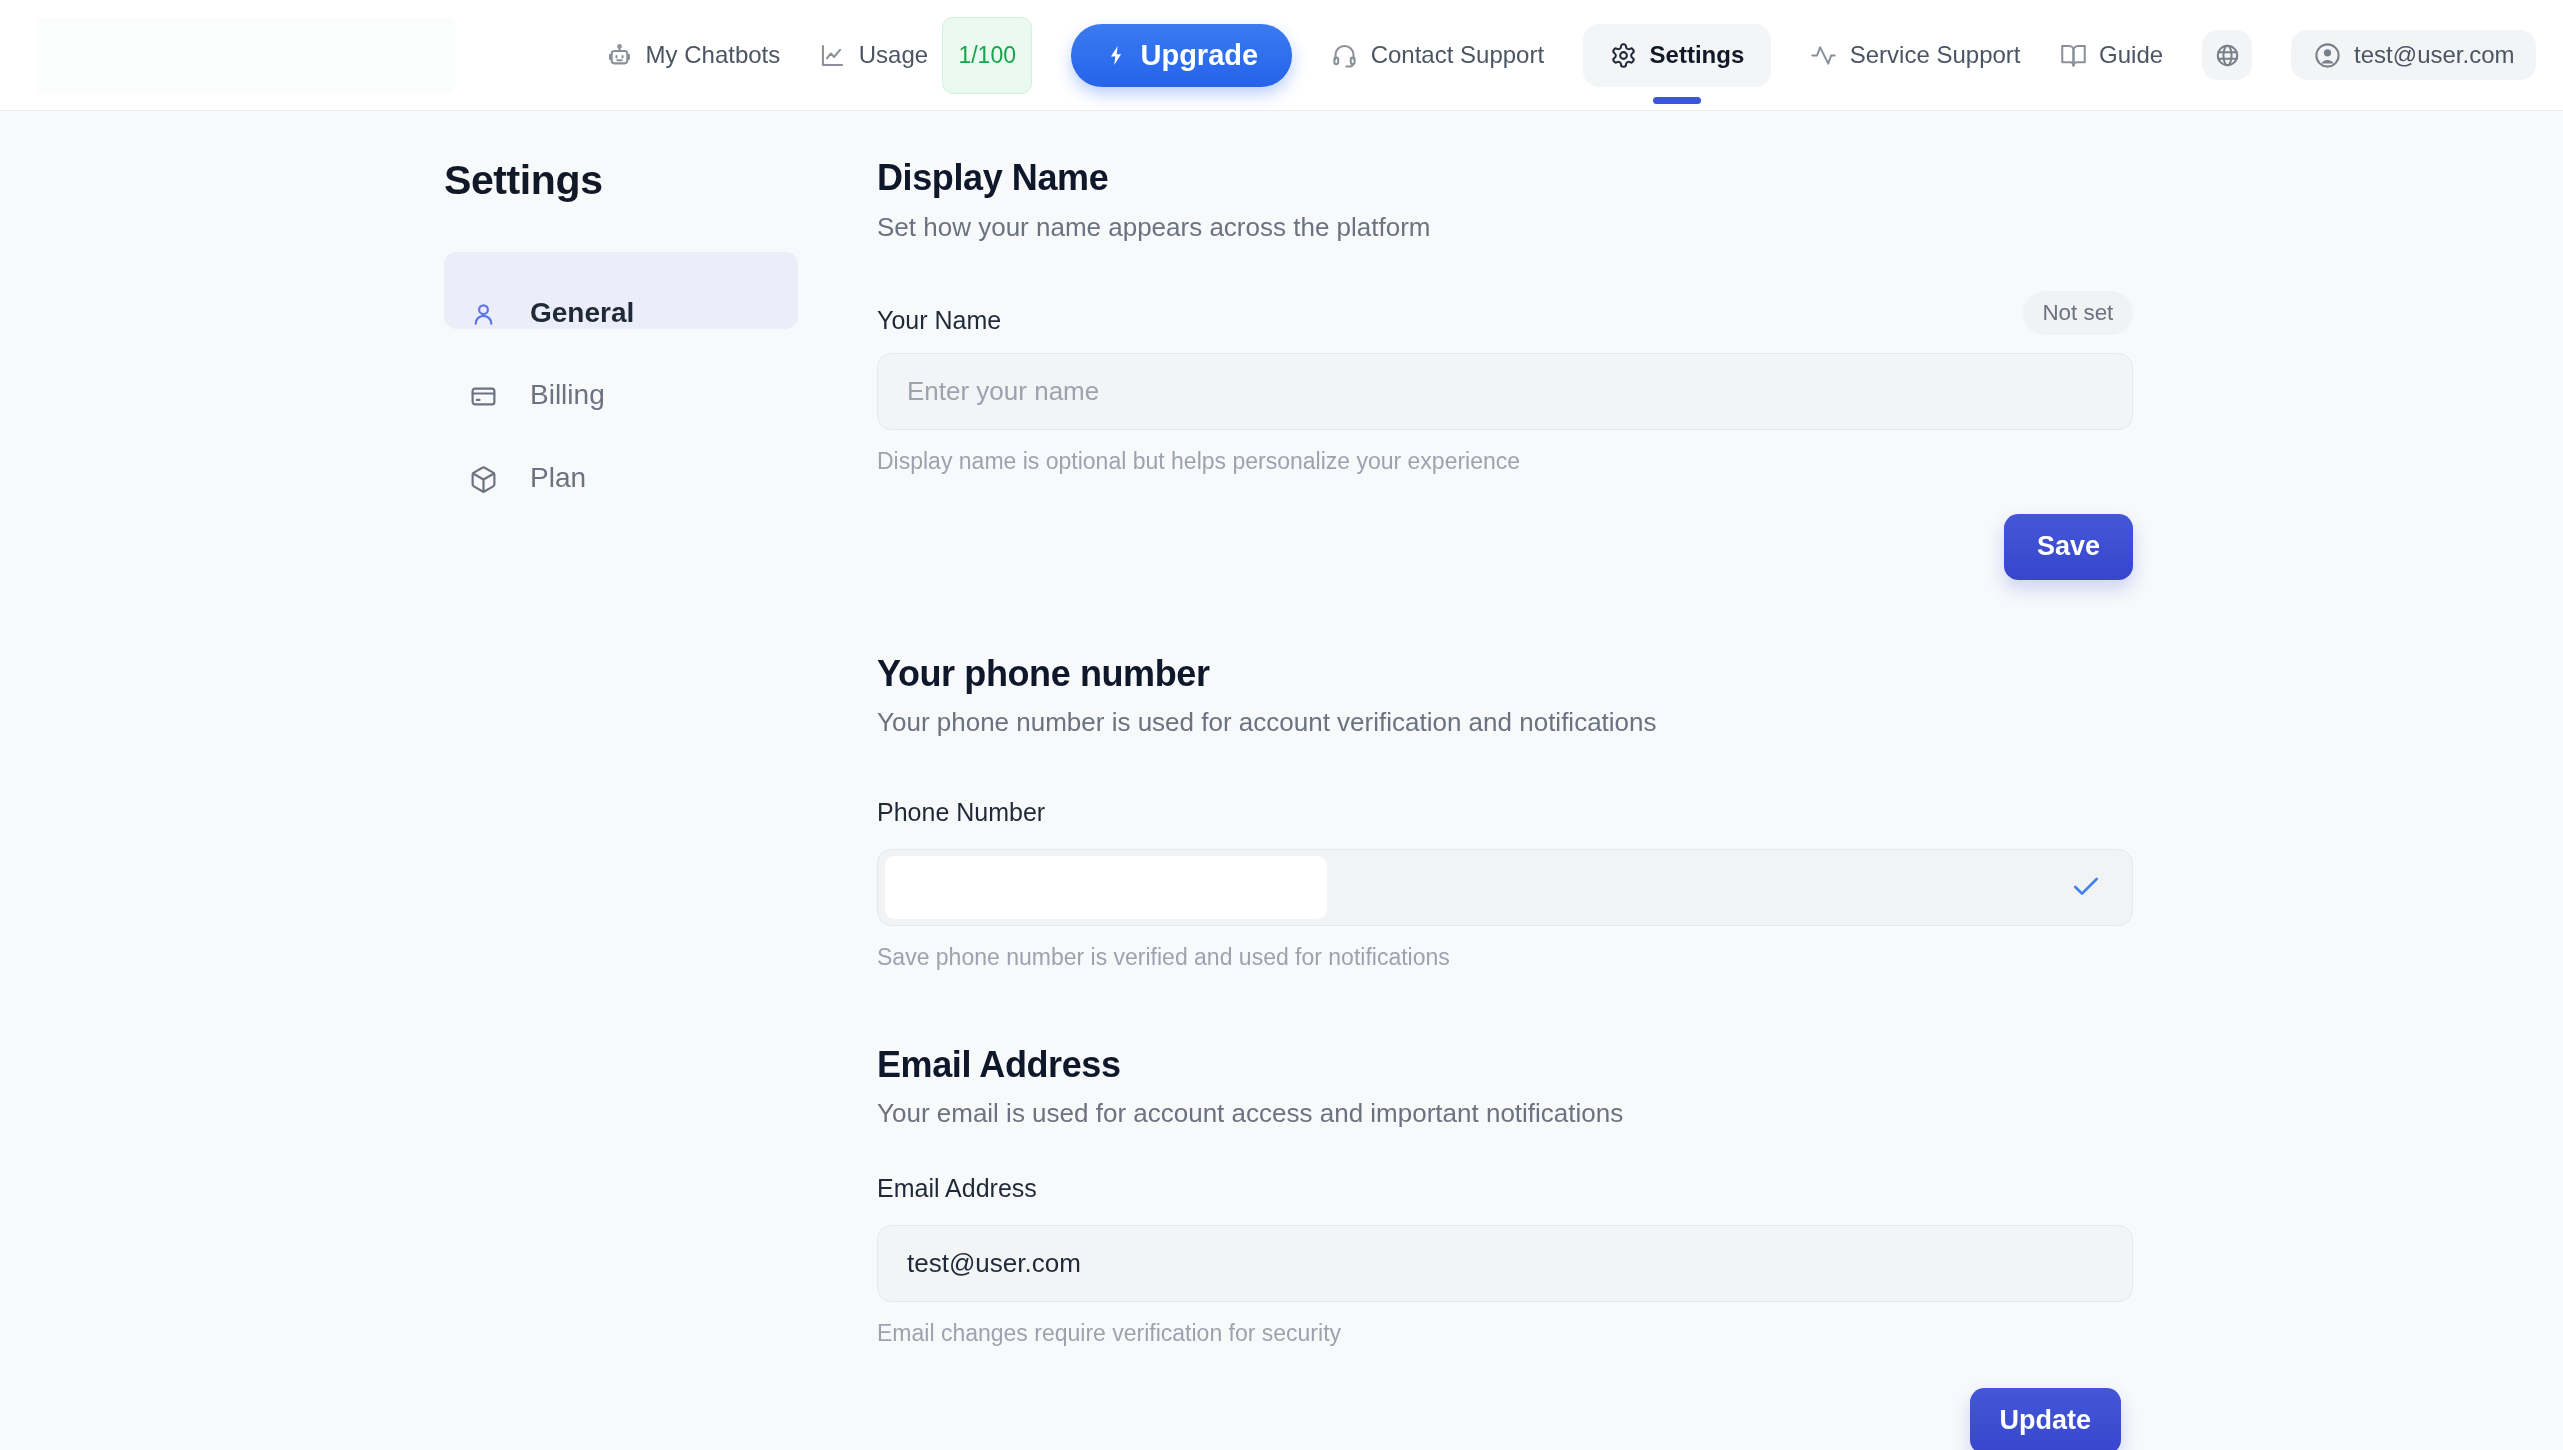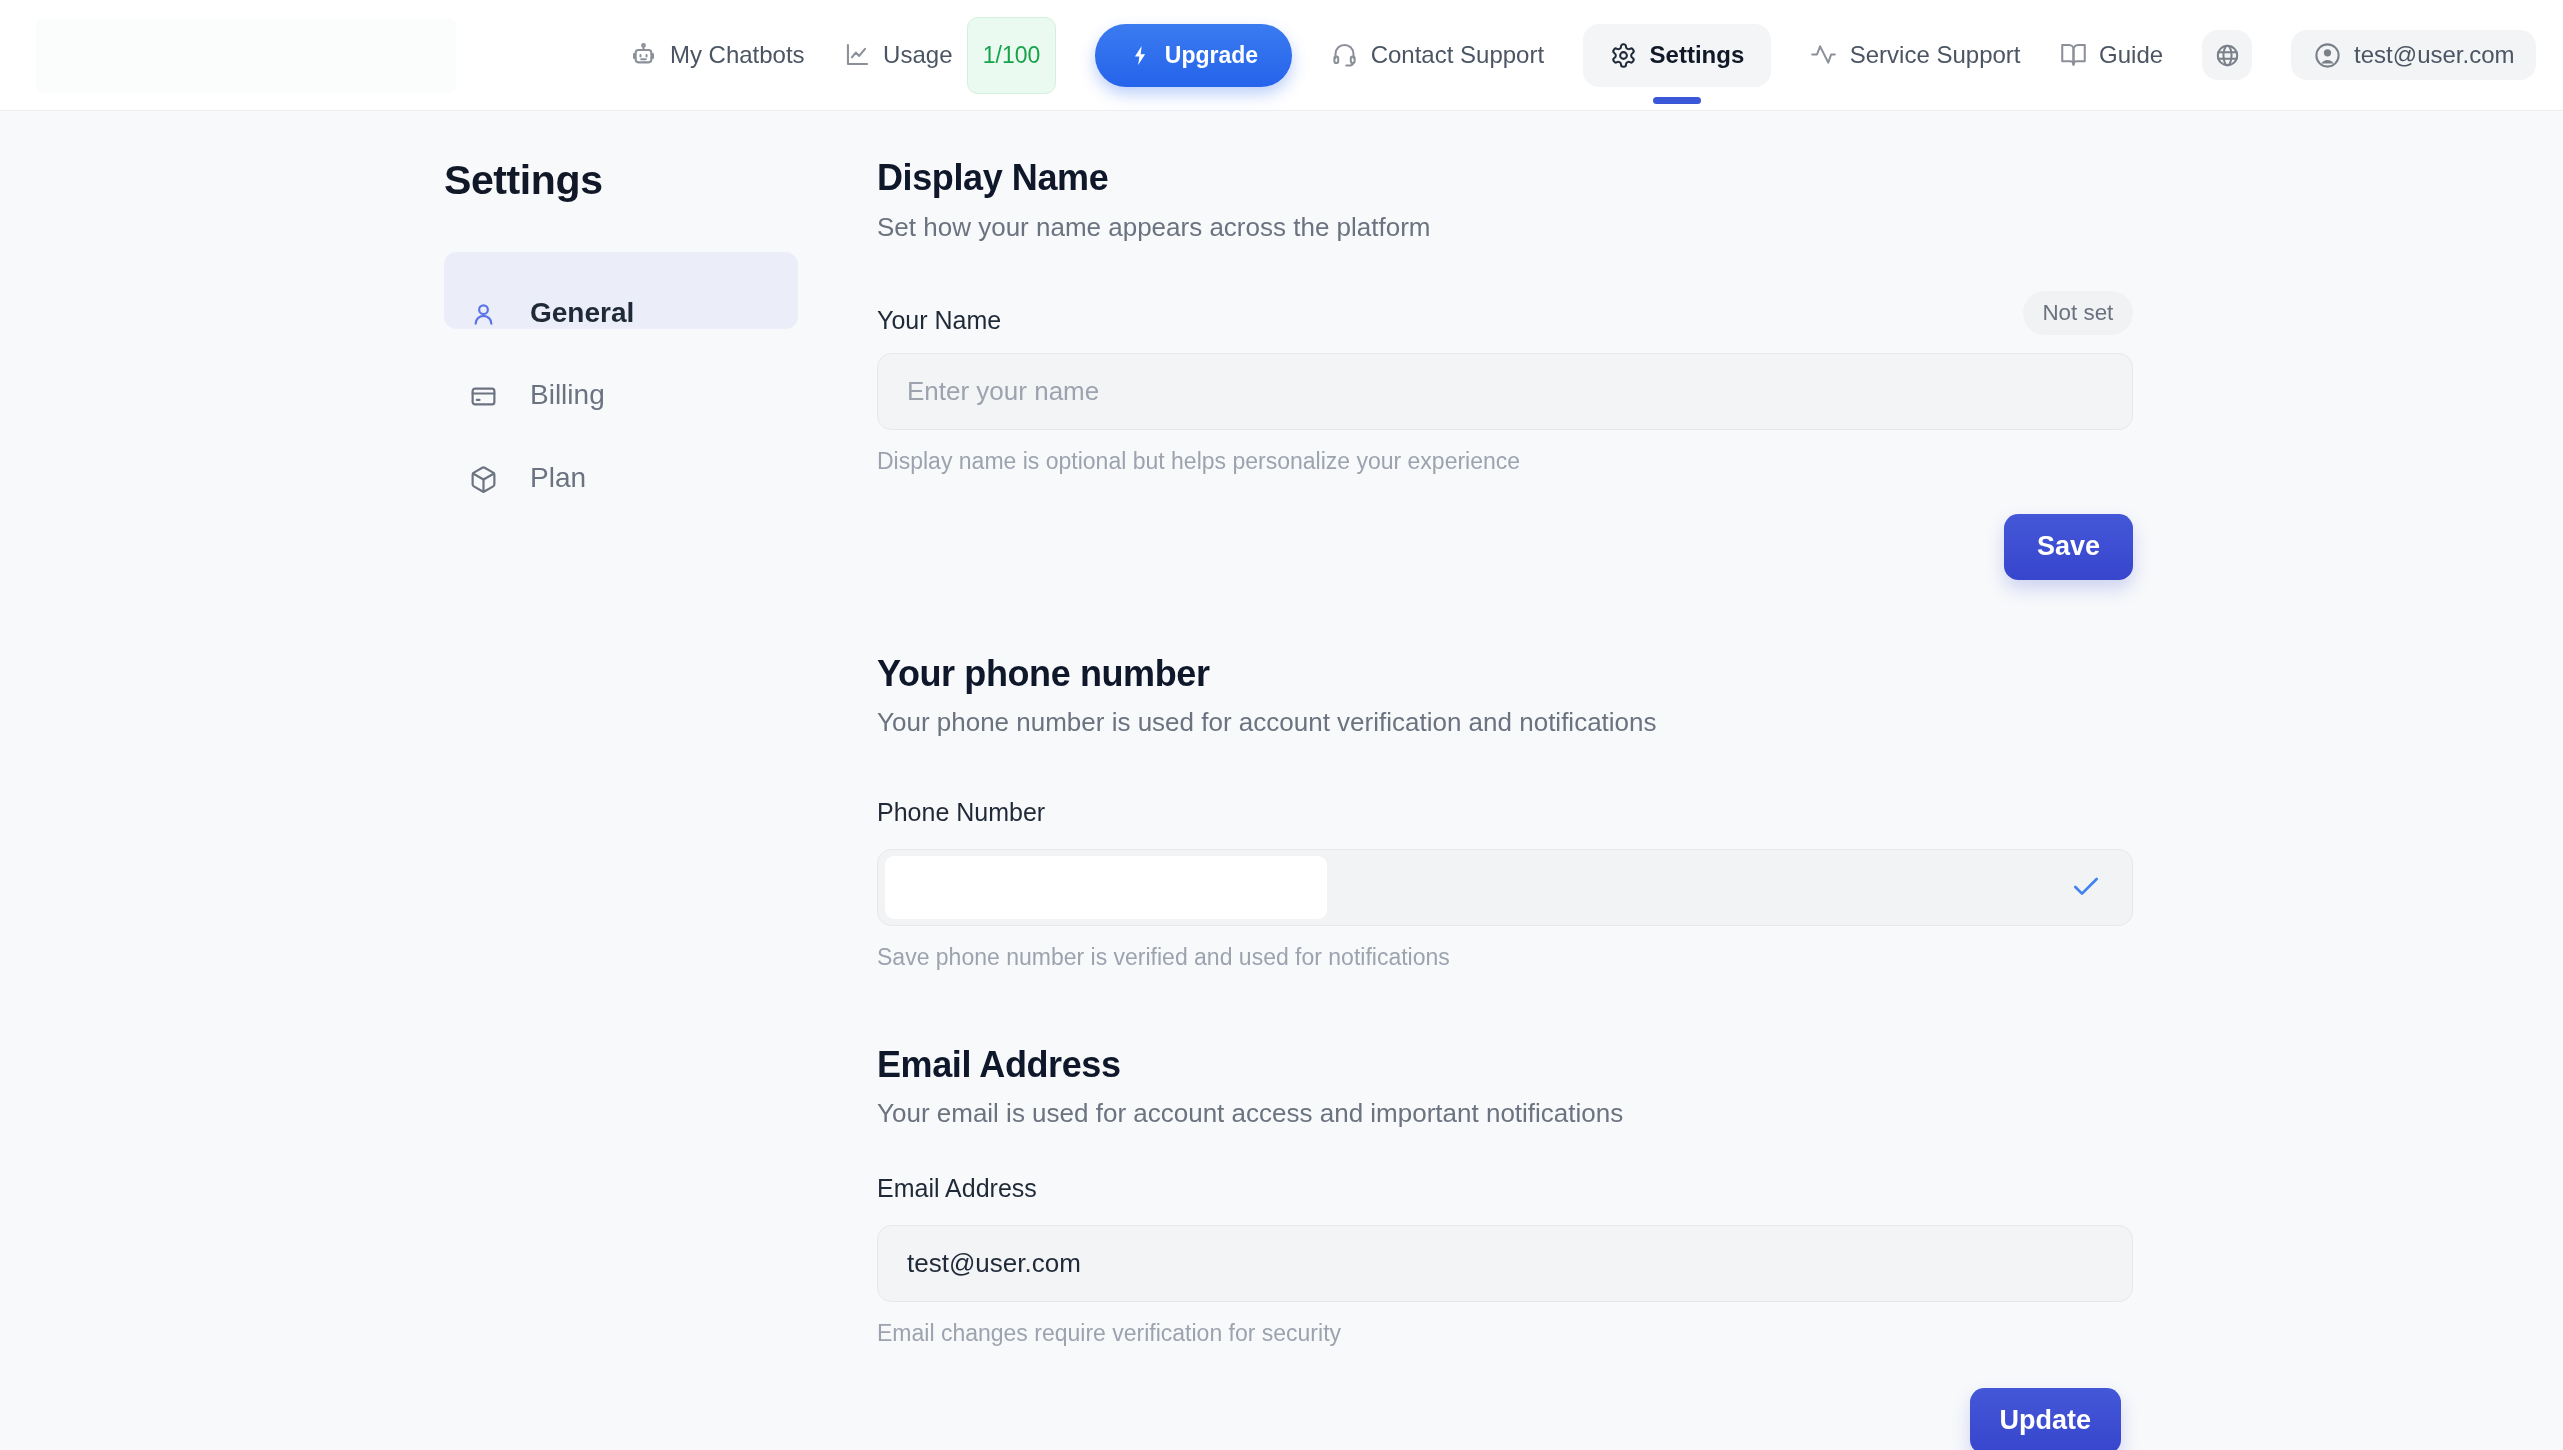--- a/index.html
+++ b/index.html
@@ -11,27 +11,27 @@
   }
   svg{display:block;}
   
   .header{
     height:111px;background:#ffffff;border-bottom:0.9px solid #ebedf0;
     display:flex;align-items:center;padding:0 27px 0 36px;box-sizing:border-box;
     position:relative;z-index:2;
   }
   .logo-ph{width:420px;height:75px;background:#fbfdfd;border-radius:7.2px;}
   .nav{margin-left:auto;display:flex;align-items:center;gap:39px;}
-  .nav-item{display:flex;gap:12.5px;font-size:24px;color:#4b5563;cursor:pointer;white-space:nowrap;}
+  .nav-item{display:flex;align-items:center;gap:12.5px;font-size:24px;color:#4b5563;cursor:pointer;white-space:nowrap;}
   .nav-item .ic{width:27px;height:27px;color:#8a8f98;}
   .usage-group{display:flex;align-items:center;gap:14.3px;}
   .badge-usage{background:#eafaf1;border:0.9px solid #d3f0de;color:#17a34a;font-size:23px;padding:24px 15px;border-radius:10.7px;}
   .btn-upgrade{
     display:flex;align-items:center;gap:12.5px;height:63px;padding:0 34px;border-radius:31px;
-    background:linear-gradient(180deg,#3b7bf0,#2563eb);color:#fff;font-size:23px;font-weight:600;
+    background:linear-gradient(180deg,#3b7bf0,#2563eb);color:#fff;font-size:29px;font-weight:600;
     border:none;box-shadow:0 7.2px 16px rgba(37,99,235,.30);cursor:pointer;font-family:inherit;
   }
   .btn-upgrade .ic{width:23px;height:23px;color:#ffffff;}
   .nav-settings{
     height:63px;padding:0 27px;border-radius:16px;background:#f4f5f6;
     display:flex;align-items:center;gap:12.5px;font-size:24px;font-weight:700;color:#111827;
     position:relative;cursor:pointer;
   }
   .nav-settings .ic{width:27px;height:27px;color:#1f2937;}
   .tab-underline{

